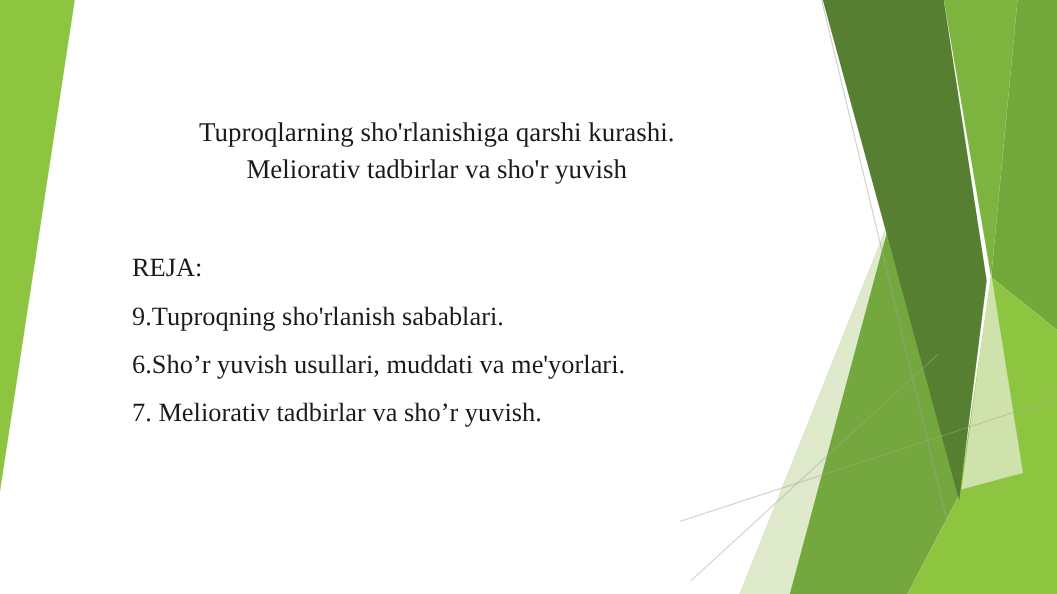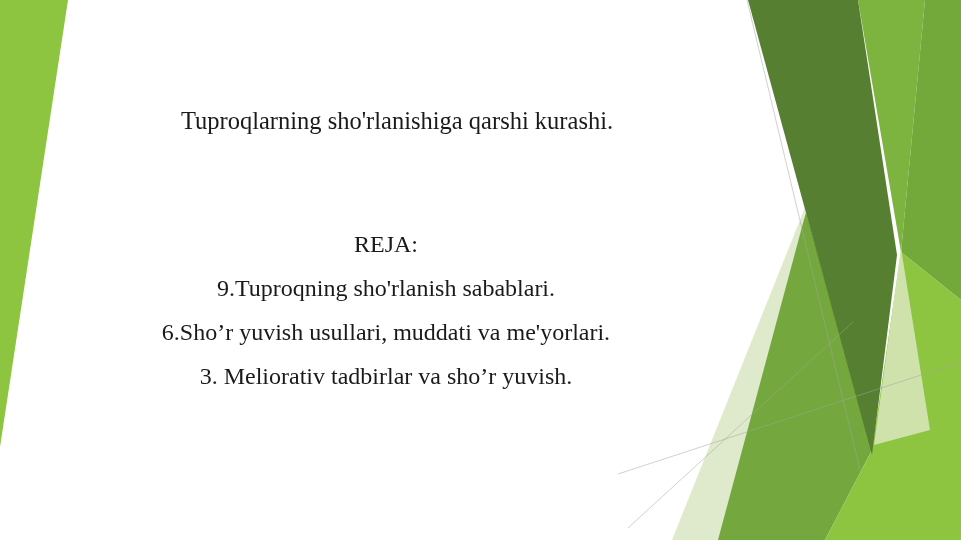--- a/index.html
+++ b/index.html
@@ -41,23 +41,23 @@
   }
   .title-line {
     margin: 0;
     font-size: 24.5px;
     line-height: 34px;
     font-weight: normal;
   }
   .plan-block {
     position: absolute;
     top: 222px;
-    left: 104px;
+    left: 120px;
     width: 564px;
-    text-align: center;
+    text-align: left;
   }
   .plan-heading {
     margin: 0;
     font-size: 24px;
     line-height: 44px;
     font-weight: normal;
   }
   .plan-item {
     margin: 0;
     font-size: 24px;
@@ -84,23 +84,24 @@
 
     <line x1="747" y1="0" x2="860" y2="470" stroke-width="1" opacity="0.5" stroke="#a0a69a"></line>
     <line x1="853" y1="322" x2="628" y2="528" stroke-width="1" opacity="0.5" stroke="#a0a69a"></line>
     <line x1="618" y1="474" x2="961" y2="362" stroke-width="1" opacity="0.5" stroke="#a0a69a"></line>
   </svg>
 
   <div class="text-layer">
 
     <div class="title-block">
       <p class="title-line">Tuproqlarning sho'rlanishiga qarshi kurashi.</p>
+      <p class="title-line">Meliorativ tadbirlar va sho'r yuvish</p>
     </div>
 
     <div class="plan-block">
       <p class="plan-heading">REJA:</p>
       <p class="plan-item">9.Tuproqning sho'rlanish sabablari.</p>
       <p class="plan-item">6.Sho’r yuvish usullari, muddati va me'yorlari.</p>
-      <p class="plan-item">3. Meliorativ tadbirlar va sho’r yuvish.</p>
+      <p class="plan-item">7. Meliorativ tadbirlar va sho’r yuvish.</p>
     </div>
 
   </div>
 </div>
 
 </body></html>

